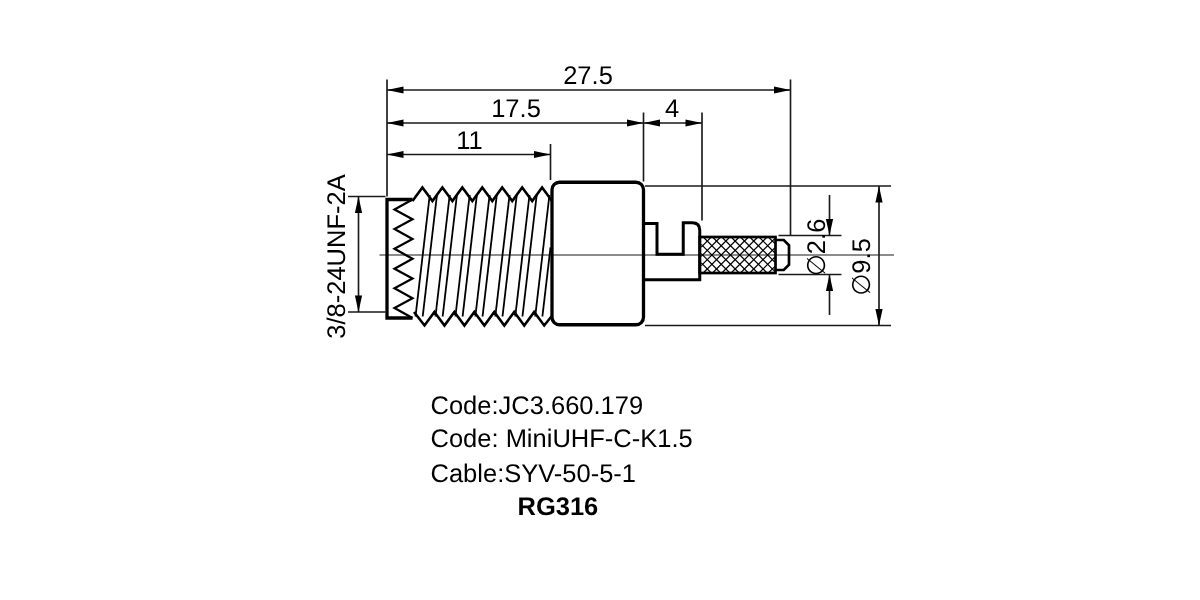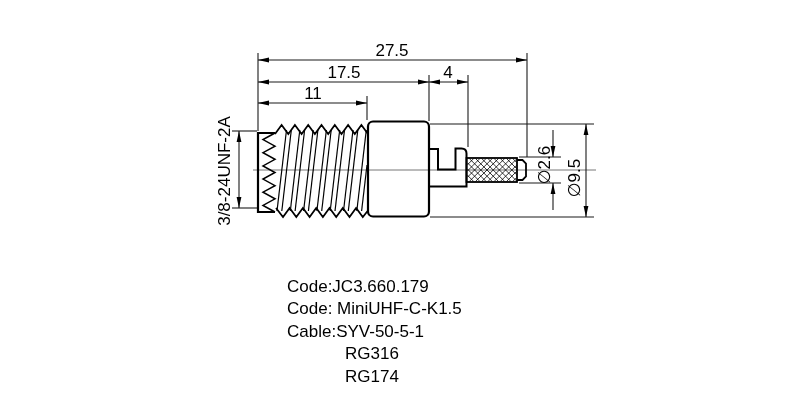--- a/index.html
+++ b/index.html
@@ -1,22 +1,22 @@
 <!DOCTYPE html>
 <html><head>
 <meta charset="utf-8">
 <style>
   html,body{margin:0;padding:0;background:#ffffff;}
   .canvas{position:relative;width:800px;height:400px;background:#ffffff;overflow:hidden;
           font-family:"Liberation Sans", sans-serif;padding-left:21px;}
   svg{position:absolute;left:0;top:0;}
   .dim-text{font-family:"Liberation Sans", sans-serif;font-size:17px;fill:#000;}
   .notes{position:absolute;left:287px;top:260px;font-size:17px;line-height:22.4px;
-         color:#000;white-space:nowrap;margin-top:16px;}
-  .notes .indent{padding-left:58px;}
+         color:#000;white-space:nowrap;}
+  .notes .indent{padding-left:58px;font-weight:bold;}
 </style>
 </head>
 <body>
 
 <div class="canvas">
 
 <svg width="800" height="400" viewBox="0 0 800 400">
 
   <line x1="253" y1="170" x2="596" y2="170" stroke="#666" stroke-width="0.9"></line>
 
@@ -128,16 +128,15 @@
     <text class="dim-text" x="544" y="165" text-anchor="middle" dy="0.35em" transform="rotate(-90 544 165)">∅2.6</text>
     <text class="dim-text" x="574" y="178" text-anchor="middle" dy="0.35em" transform="rotate(-90 574 178)">∅9.5</text>
   </g>
 </svg>
 
 <div class="notes">
   <div>Code:JC3.660.179</div>
   <div>Code: MiniUHF-C-K1.5</div>
   <div>Cable:SYV-50-5-1</div>
   <div class="indent">RG316</div>
-  <div class="indent">RG174</div>
 </div>
 
 </div>
 
 </body></html>

